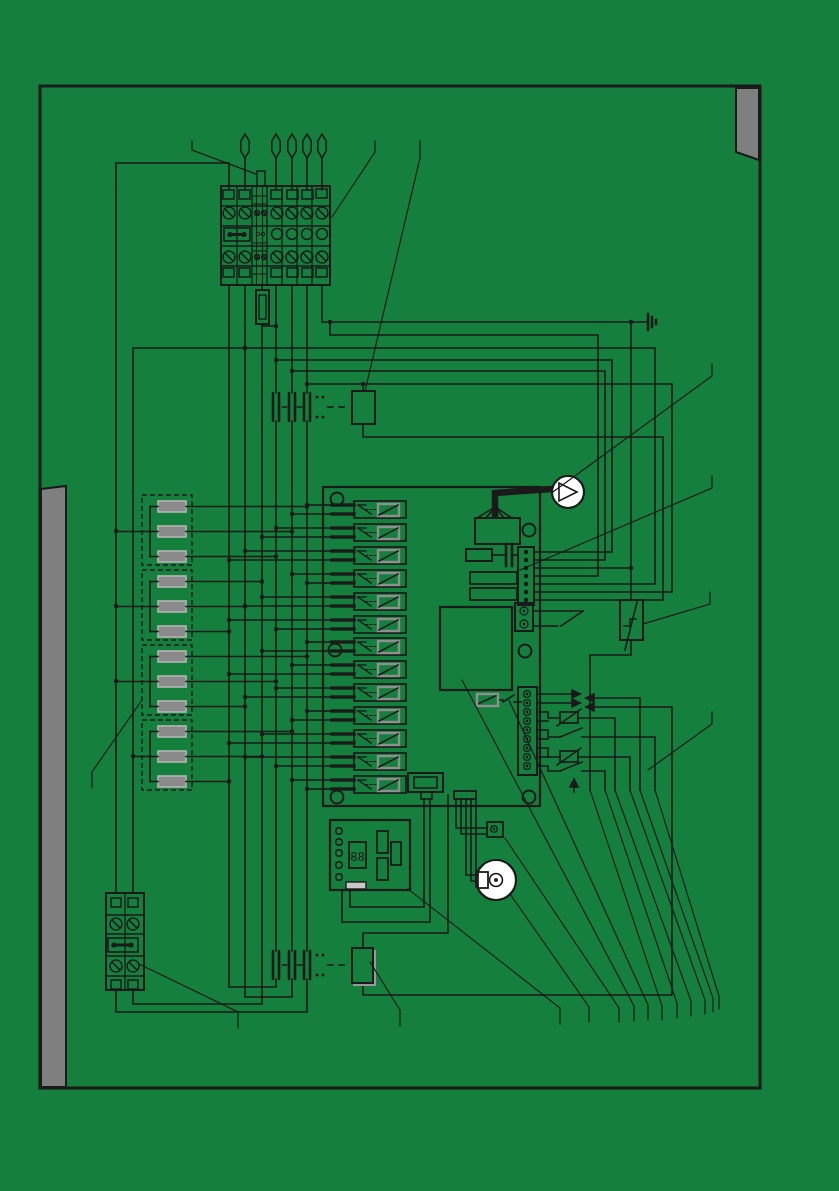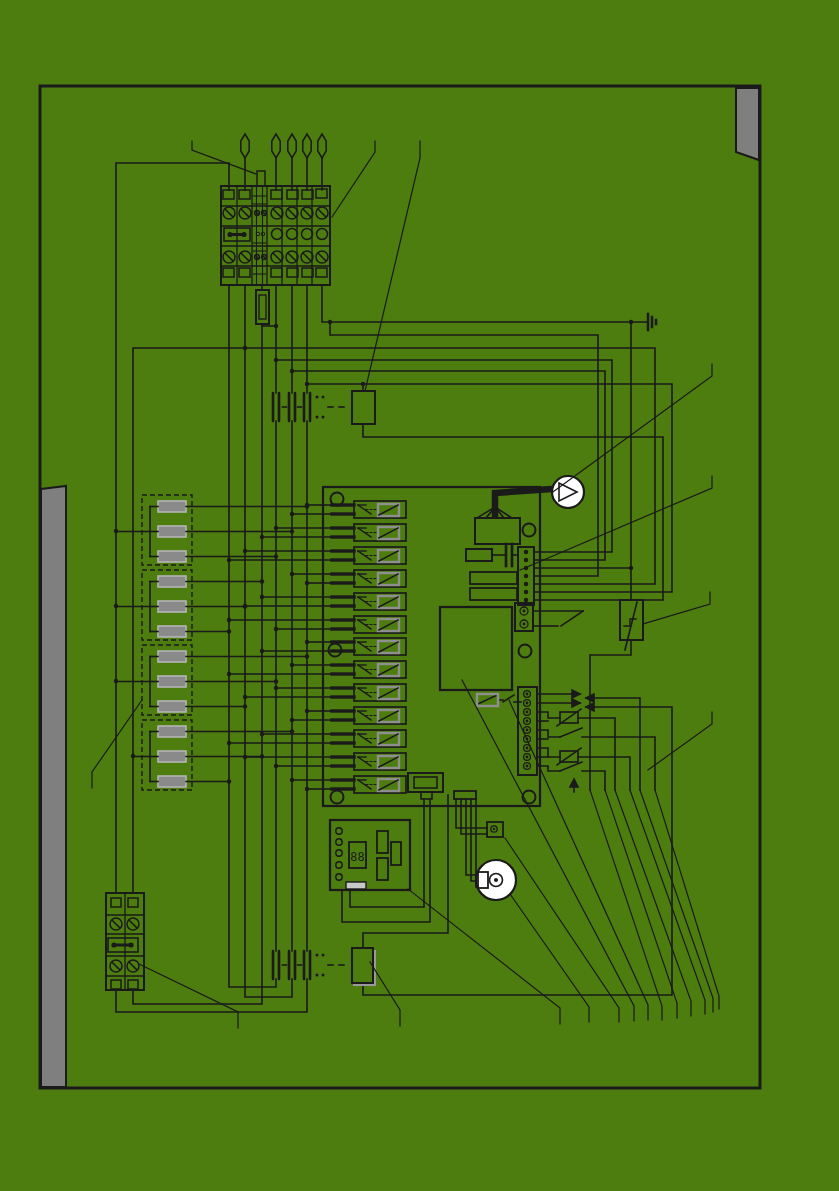--- a/index.html
+++ b/index.html
@@ -1,17 +1,17 @@
 <!DOCTYPE html>
 <html><head>
 <meta charset="utf-8">
 <style>
   html,body{margin:0;padding:0;background:#ffffff;}
   body{font-family:"DejaVu Sans",sans-serif;}
-  #page{width:839px;height:1191px;position:relative;background:#4d7c0f;overflow:hidden;}
+  #page{width:839px;height:1191px;position:relative;background:#15803d;overflow:hidden;}
   svg{display:block;}
   text.seg{font-family:"DejaVu Sans Mono",monospace;font-size:12px;fill:#1a1a1a;}
 </style>
 </head>
 <body>
 
 <div id="page">
   <svg id="diagram" width="839" height="1191" viewBox="0 0 839 1191" xmlns="http://www.w3.org/2000/svg">
       <g>
         <rect x="40" y="86" width="720" height="1002" fill="none" stroke="#1a1a1a" stroke-width="3" stroke-dasharray="none"></rect>

